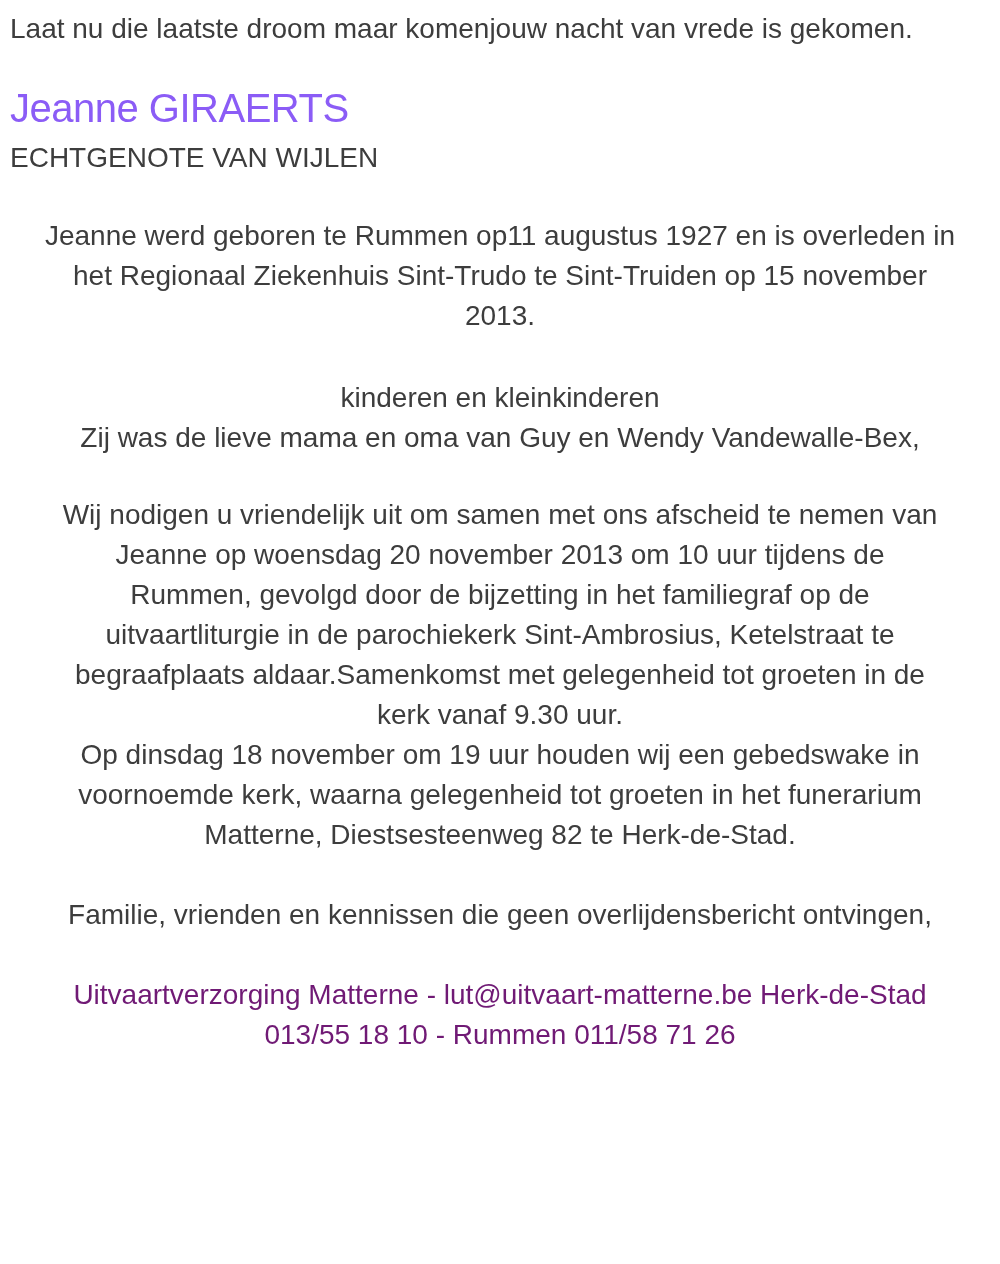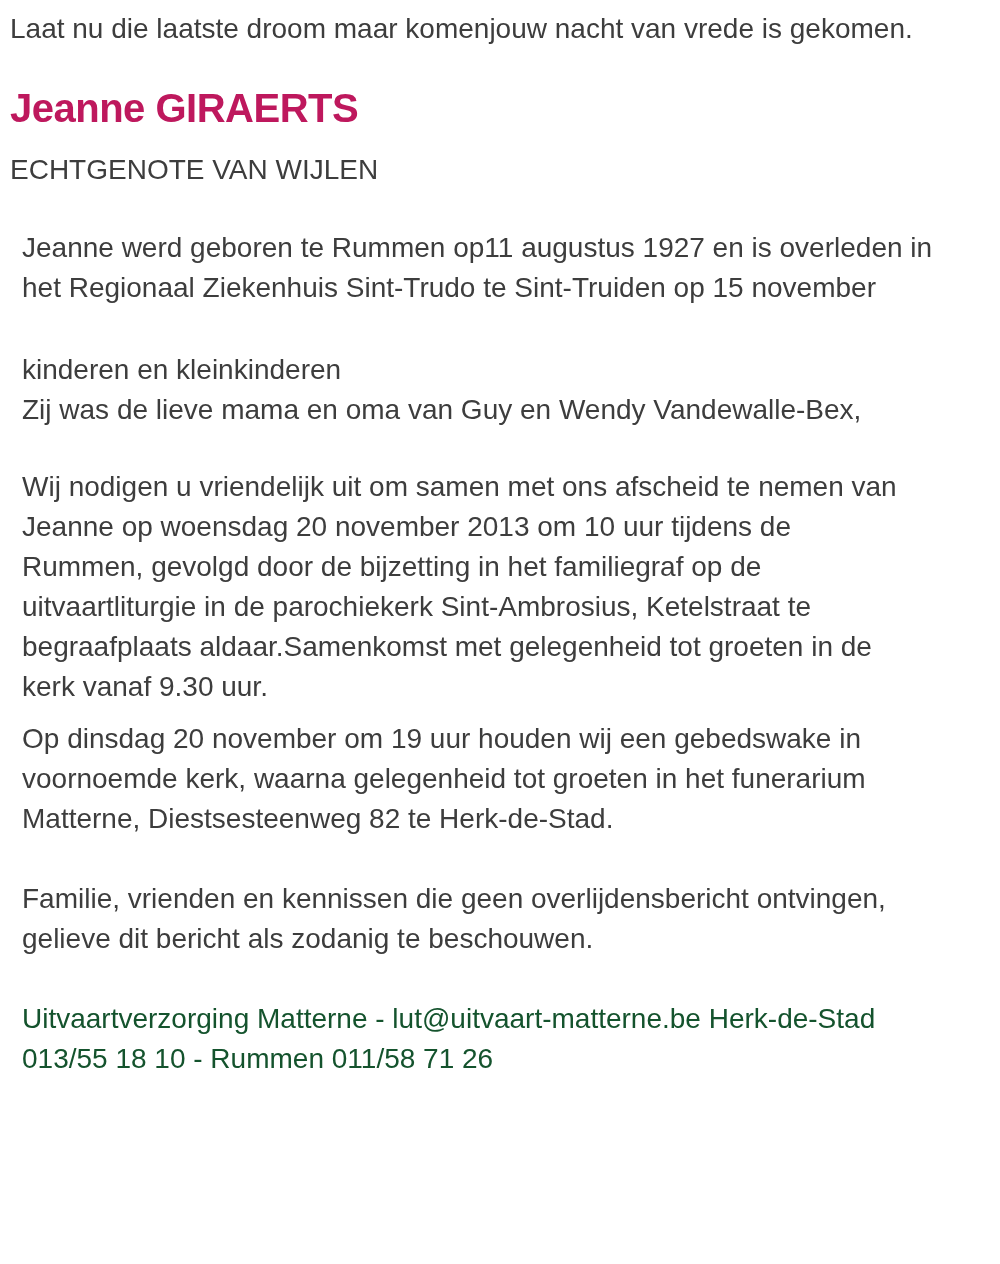--- a/index.html
+++ b/index.html
@@ -19,74 +19,74 @@
     color: #3d3d3d;
   }
   .t {
     font-size: 28px;
     line-height: 40px;
     white-space: nowrap;
   }
   .headline {
     font-size: 40px;
     line-height: 48px;
-    font-weight: 700;
-    color: #be185d;
+    font-weight: 400;
+    color: #8b5cf6;
     letter-spacing: -0.5px;
-    margin: 35px 0 18px 0;
+    margin: 35px 0 6px 0;
     white-space: nowrap;
   }
-  .para { margin: 12px; }
+  .para { margin: 0; text-align: center; }
   .para-birth    { margin-top: 38px; }
   .para-family   { margin-top: 42px; }
   .para-invite   { margin-top: 37px; }
   .para-wake     { margin-top: 0; }     
   .para-address  { margin-top: 41px; }
   .para-notice   { margin-top: 40px; }
-  .footer        { margin-top: 40px; color: #14532d; }
+  .footer        { margin-top: 40px; color: #701a75; }
 </style>
 </head>
 <body>
 
 <div class="page">
 
   <div class="t">Laat nu die laatste droom maar komenjouw nacht van vrede is gekomen.</div>
 
   <h1 class="headline">Jeanne GIRAERTS</h1>
   <div class="t">ECHTGENOTE VAN WIJLEN</div>
 
   <div class="para para-birth">
     <div class="t">Jeanne werd geboren te Rummen op11 augustus 1927 en is overleden in</div>
     <div class="t">het Regionaal Ziekenhuis Sint-Trudo te Sint-Truiden op 15 november</div>
+    <div class="t">2013.</div>
   </div>
 
   <div class="para para-family">
     <div class="t">kinderen en kleinkinderen</div>
     <div class="t">Zij was de lieve mama en oma van Guy en Wendy Vandewalle-Bex,</div>
   </div>
 
   <div class="para para-invite">
     <div class="t">Wij nodigen u vriendelijk uit om samen met ons afscheid te nemen van</div>
     <div class="t">Jeanne op woensdag 20 november 2013 om 10 uur tijdens de</div>
     <div class="t">Rummen, gevolgd door de bijzetting in het familiegraf op de</div>
     <div class="t">uitvaartliturgie in de parochiekerk Sint-Ambrosius, Ketelstraat te</div>
     <div class="t">begraafplaats aldaar.Samenkomst met gelegenheid tot groeten in de</div>
     <div class="t">kerk vanaf 9.30 uur.</div>
   </div>
 
   <div class="para para-wake">
-    <div class="t">Op dinsdag 20 november om 19 uur houden wij een gebedswake in</div>
+    <div class="t">Op dinsdag 18 november om 19 uur houden wij een gebedswake in</div>
     <div class="t">voornoemde kerk, waarna gelegenheid tot groeten in het funerarium</div>
     <div class="t">Matterne, Diestsesteenweg 82 te Herk-de-Stad.</div>
   </div>
 
 
   <div class="para para-notice">
     <div class="t">Familie, vrienden en kennissen die geen overlijdensbericht ontvingen,</div>
-    <div class="t">gelieve dit bericht als zodanig te beschouwen.</div>
   </div>
 
   <div class="para footer">
     <div class="t">Uitvaartverzorging Matterne - lut@uitvaart-matterne.be Herk-de-Stad</div>
     <div class="t">013/55 18 10 - Rummen 011/58 71 26</div>
   </div>
 
 </div>
 
 </body></html>

